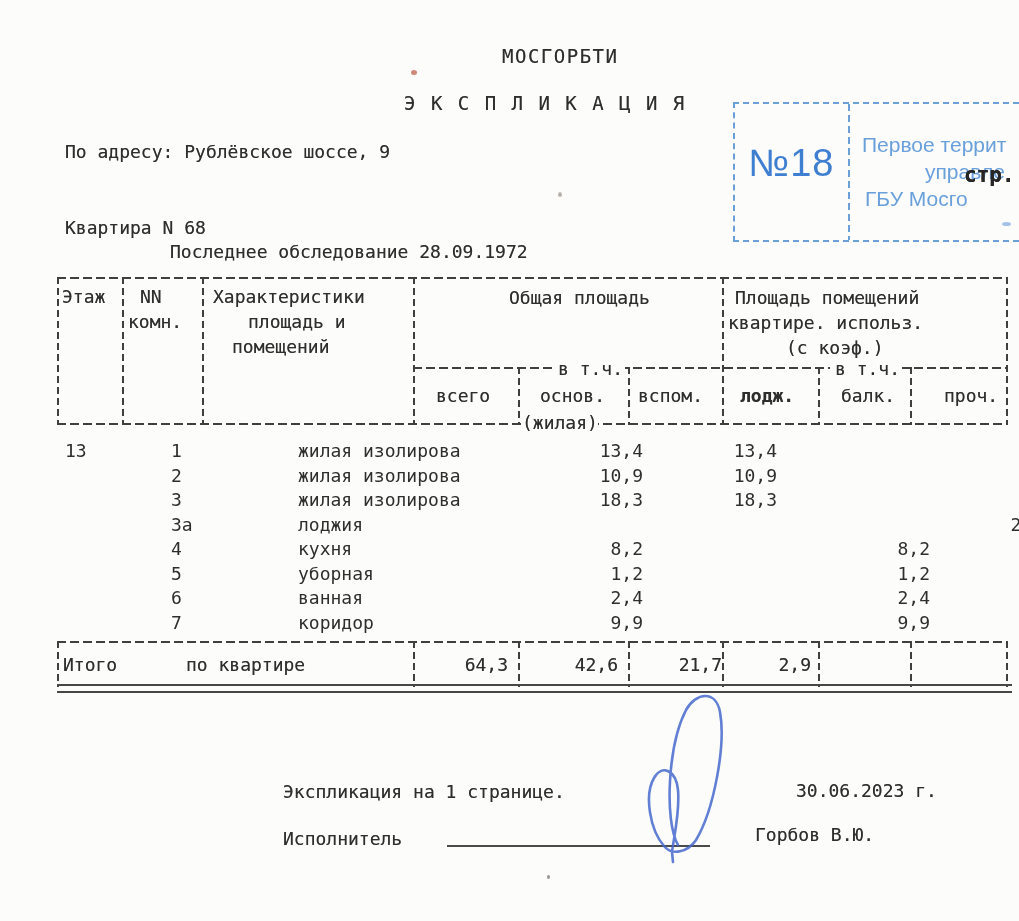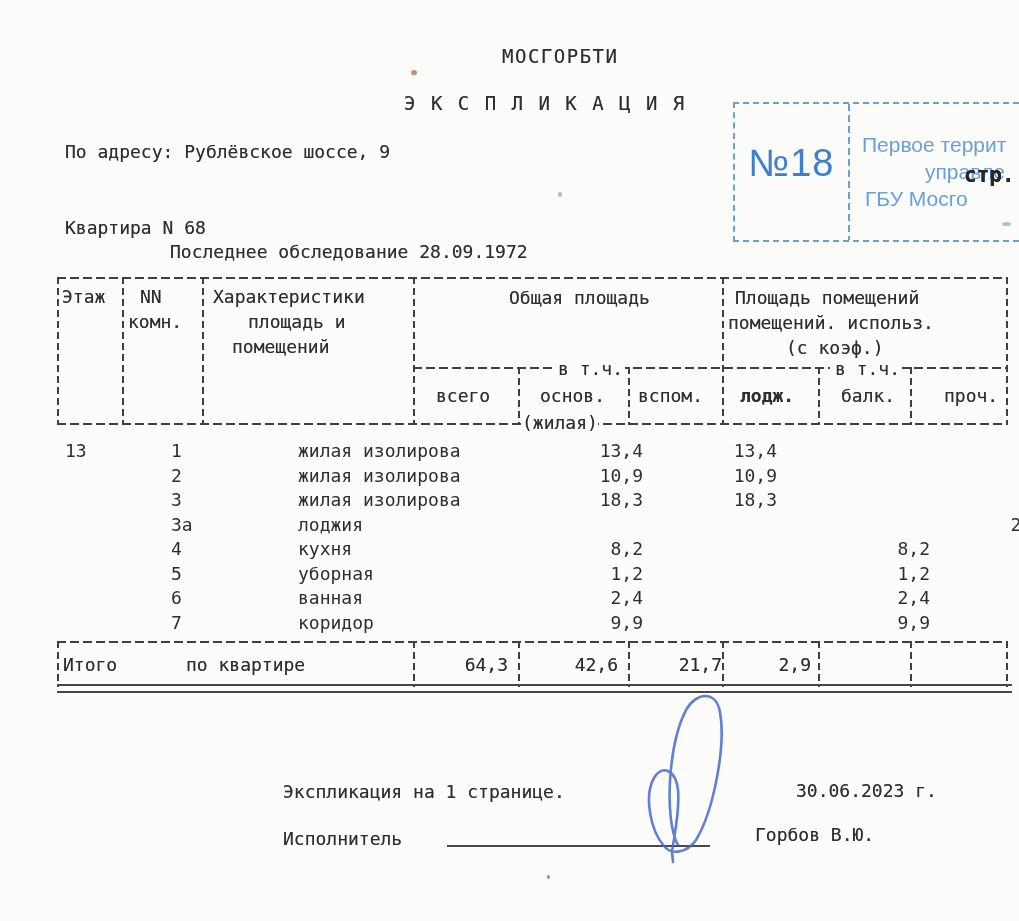--- a/index.html
+++ b/index.html
@@ -82,21 +82,21 @@
   <div class="hl" style="left:57px;top:423px;width:951px;"></div>
 
   <div class="mono" style="left:62px;top:286px;">Этаж</div>
   <div class="mono" style="left:140px;top:286px;">NN</div>
   <div class="mono" style="left:128px;top:311px;">комн.</div>
   <div class="mono" style="left:213px;top:286px;">Характеристики</div>
   <div class="mono" style="left:248px;top:311px;">площадь и</div>
   <div class="mono" style="left:232px;top:336px;">помещений</div>
   <div class="mono" style="left:477px;top:287px;margin-left:32px;">Общая площадь</div>
   <div class="mono" style="left:735px;top:287px;">Площадь помещений</div>
-  <div class="mono" style="left:728px;top:312px;">помещений. использ.</div>
+  <div class="mono" style="left:728px;top:312px;">квартире. использ.</div>
   <div class="mono" style="left:786px;top:337px;">(с коэф.)</div>
   <div class="mono" style="left:556px;top:358px;background:#fcfcfa;padding:0 2px;">в т.ч.</div>
   <div class="mono" style="left:833px;top:358px;background:#fcfcfa;padding:0 2px;">в т.ч.</div>
   <div class="mono" style="left:436px;top:385px;">всего</div>
   <div class="mono" style="left:540px;top:385px;">основ.</div>
   <div class="mono" style="left:522px;top:412px;background:#fcfcfa;z-index:3;">(жилая)</div>
   <div class="mono" style="left:638px;top:385px;">вспом.</div>
   <div class="mono" style="left:740px;top:385px;font-weight:bold;">лодж.</div>
   <div class="mono" style="left:841px;top:385px;">балк.</div>
   <div class="mono" style="left:944px;top:385px;text-align:right;">проч.</div>

